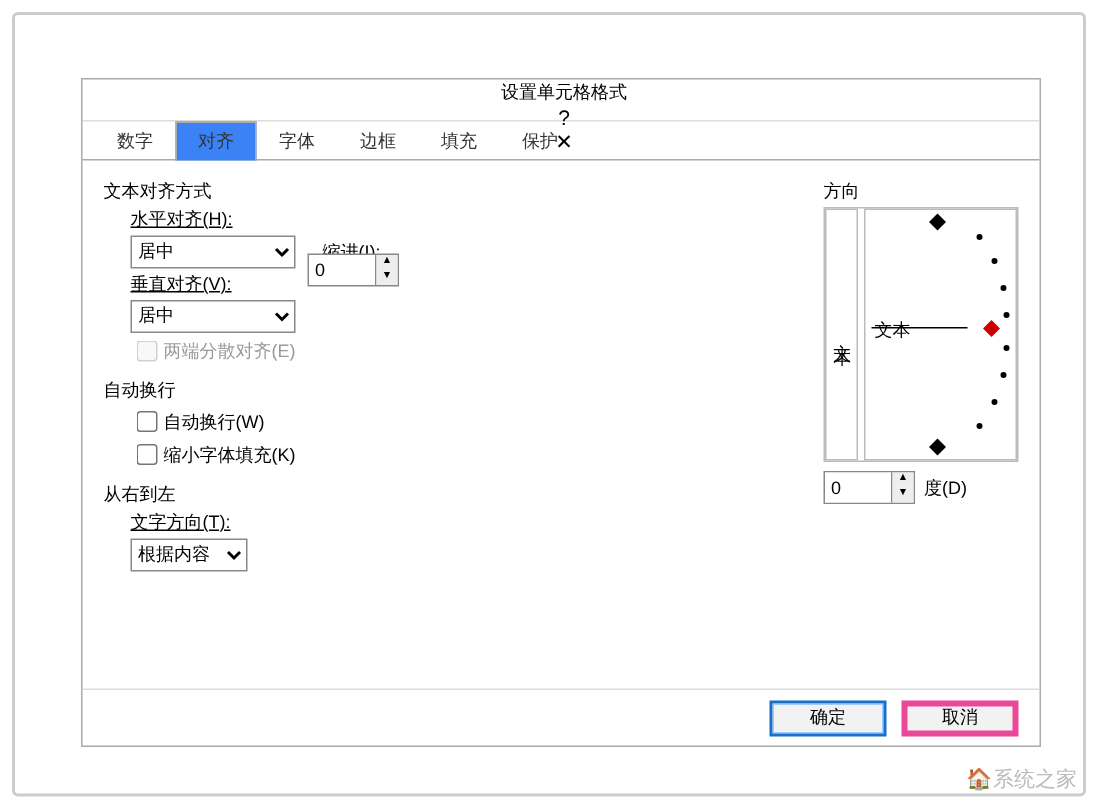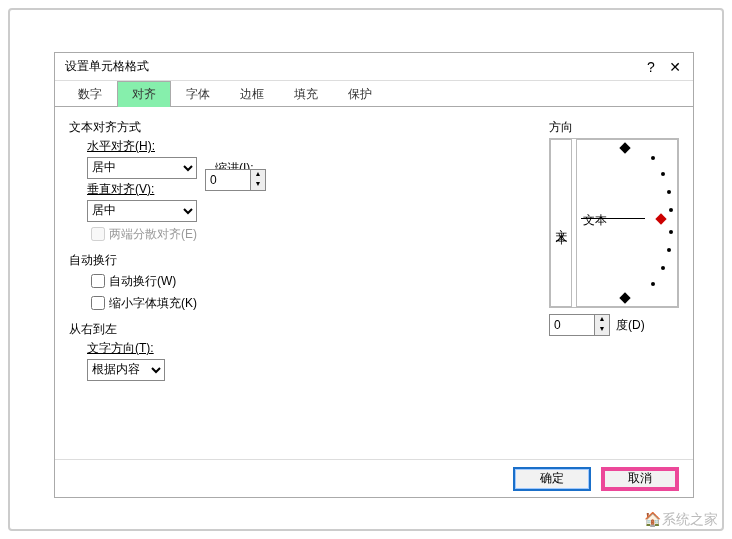--- a/index.html
+++ b/index.html
@@ -17,36 +17,37 @@
   
   .dialog {
     position: absolute; left: 54px; top: 52px; width: 640px; height: 446px;
     border: 1px solid #aaa; background: #fff;
     display: flex; flex-direction: column;
   }
   .titlebar {
     height: 28px; display: flex; align-items: center;
     padding: 0 6px 0 10px; font-size: 12px;
     border-bottom: 1px solid #ddd;
+    flex-direction: column;
   }
   .titlebar .title { flex: 1; }
   .titlebar .help { width: 24px; text-align: center; font-size: 14px; }
   .titlebar .close { width: 24px; text-align: center; font-size: 14px; }
 
   .tabs {
     display: flex; align-items: flex-end; height: 26px;
     padding-left: 8px; border-bottom: 1px solid #aaa;
   }
   .tab {
     padding: 4px 14px; font-size: 12px; color: #333;
     border: 1px solid transparent; border-bottom: none;
     position: relative; top: 1px; cursor: default;
   }
   .tab.active {
-    border-color: #aaa; background: #86efac;
+    border-color: #aaa; background: #3b82f6;
   }
 
   .content { flex: 1; padding: 8px 14px 6px 14px; position: relative; }
 
   .group-label { font-size: 12px; margin: 4px 0 2px 0; }
   .indent { margin-left: 18px; }
 
   .row { display: flex; align-items: center; margin: 2px 0; }
   .label { margin-bottom: 2px; text-decoration: underline; }
 

